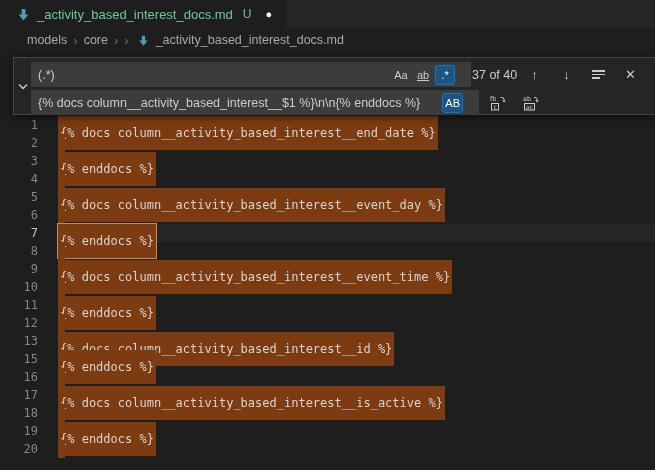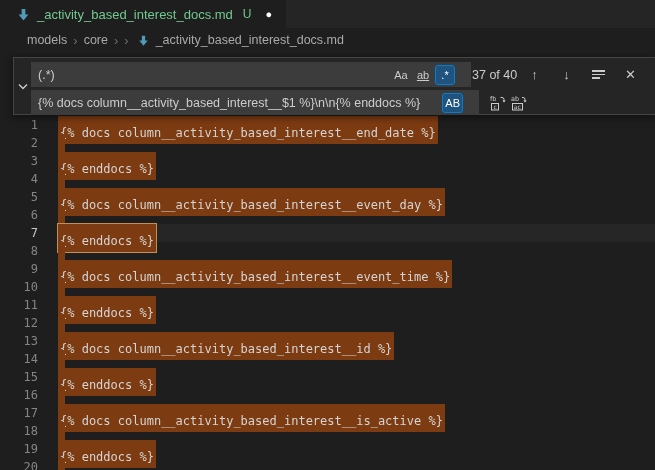--- a/index.html
+++ b/index.html
@@ -28,21 +28,21 @@
   .breadcrumbs .fileicon { display:flex; align-items:center; margin-left:2px; }
   
   .editor { position:absolute; top:52px; left:0; right:0; bottom:0; background:#1e1e1e; overflow:hidden; }
   .lines { position:absolute; top:64px; left:0; right:0; }
   .row { display:flex; height:18px; line-height:18px;
          font-family:"DejaVu Sans Mono", monospace; font-size:12px; }
   .row .num { width:38px; flex:0 0 38px; text-align:right; color:#858585; }
   .row.active .content-wrap { background:#262626; }
   .row .content-wrap { flex:1; display:flex; margin-left:20px; }
   .row .content-wrap .inner { white-space:pre; color:#d4d4d4; }
-  .match { background:#7d3b11; display:inline-block; height:28px; padding:8px 2px; }
+  .match { background:#7d3b11; display:inline-block; height:34px; padding:8px 2px; }
   .match.current { outline:1px solid #c08f5a; outline-offset:0; }
   .empty-bar { background:#7d3b11; display:inline-block; width:7px; height:18px; }
   .row.active .num { color:#c6c6c6; }
   
   .find-widget {
     position:absolute; top:5px; left:13px; right:0; height:58px;
     background:#252526; border:1px solid #454545; border-right:none;
     box-shadow:0 2px 8px rgba(0,0,0,.55);
     display:flex;
   }
@@ -66,21 +66,21 @@
   .opt.on { background:#1f5380; border-color:#007fd4; color:#ffffff; }
   .match-count { margin-left:1px; color:#cccccc; font-size:12.5px; white-space:nowrap; }
   .fw-actions { margin-left:auto; display:flex; align-items:center; gap:15px; padding-right:10px; }
   .icon-btn {
     width:17px; height:17px; display:flex; align-items:center; justify-content:center;
     color:#cccccc; font-size:13px; cursor:pointer;
   }
   .sel-icon { display:flex; flex-direction:column; gap:2px; width:13px; }
   .sel-icon i { display:block; height:1.5px; background:#cccccc; }
   .sel-icon i:nth-child(3) { width:8px; }
-  .rep-actions { display:flex; align-items:center; gap:4px; margin-left:10px; }
+  .rep-actions { display:flex; align-items:center; gap:16px; margin-left:10px; }
   svg { display:block; }
 </style>
 </head>
 <body>
 
 <div class="app">
 
   <div class="tabbar">
     <div class="tab">
       <span class="fileicon">
@@ -182,26 +182,20 @@
             <span class="inner"><span class="empty-bar"></span></span>
           </span>
   </div>
         <div class="row">
     <span class="num">13</span>
     <span class="content-wrap">
             <span class="inner"><span class="match">{% docs column__activity_based_interest__id %}</span></span>
           </span>
   </div>
         <div class="row">
-    <span class="num">14</span>
-    <span class="content-wrap">
-            <span class="inner"><span class="empty-bar"></span></span>
-          </span>
-  </div>
-        <div class="row">
     <span class="num">15</span>
     <span class="content-wrap">
             <span class="inner"><span class="match">{% enddocs %}</span></span>
           </span>
   </div>
         <div class="row">
     <span class="num">16</span>
     <span class="content-wrap">
             <span class="inner"><span class="empty-bar"></span></span>
           </span>

